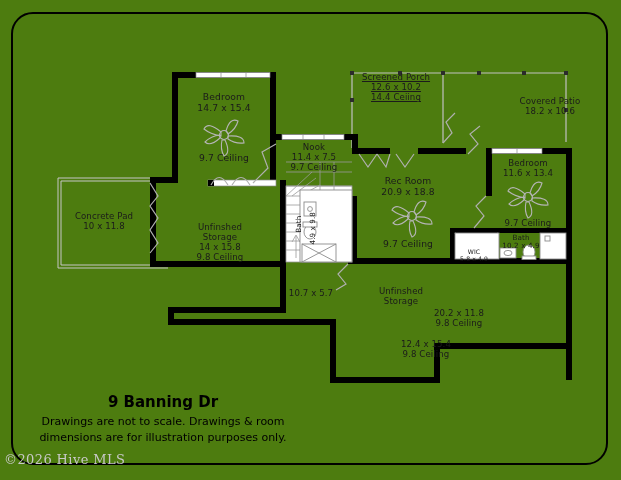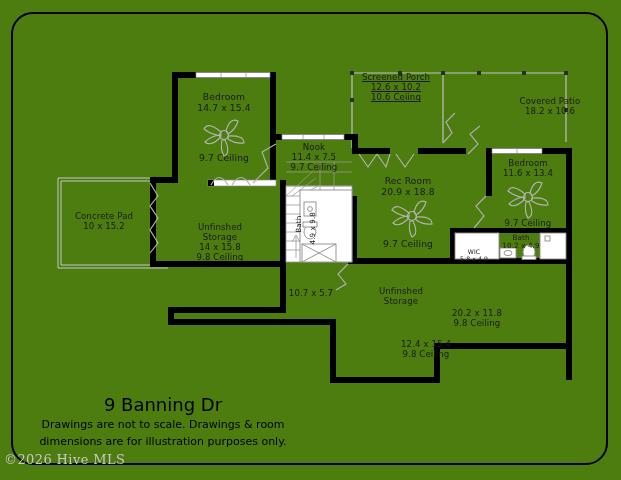--- a/index.html
+++ b/index.html
@@ -52,22 +52,22 @@
   
   #titleblock {
     position: absolute;
     left: 38px;
     top: 393px;
     width: 250px;
     text-align: center;
     color: #000;
   }
   #titleblock .t1 {
-    font-size: 18px;
-    font-weight: normal;
+    font-size: 15px;
+    font-weight: bold;
     line-height: 1.3;
   }
   #titleblock .t2 {
     font-size: 13.2px;
     font-weight: bold;
     line-height: 1.3;
   }
   #titleblock .t3 {
     font-size: 11px;
     line-height: 1.33;
@@ -304,21 +304,21 @@
 
   <div class="lbl s85" style="left:314px; top:142px;">
     <div>Nook</div>
     <div>11.4 x 7.5</div>
     <div>9.7 Ceiling</div>
   </div>
 
   <div class="lbl s85" style="left:396px; top:72px;text-decoration:underline;">
     <div>Screened Porch</div>
     <div>12.6 x 10.2</div>
-    <div>10.6 Ceiing</div>
+    <div>14.4 Ceiing</div>
   </div>
 
   <div class="lbl s85" style="left:505px; top:96px;margin-left:45px;">
     <div>Covered Patio</div>
     <div>18.2 x 10.6</div>
   </div>
 
   <div class="lbl s85" style="left:528px; top:158px;">
     <div>Bedroom</div>
     <div>11.6 x 13.4</div>
@@ -326,21 +326,21 @@
   <div class="lbl s85" style="left:528px; top:218px;">9.7 Ceiling</div>
 
   <div class="lbl s9" style="left:408px; top:176px;">
     <div>Rec Room</div>
     <div>20.9 x 18.8</div>
   </div>
   <div class="lbl s9" style="left:408px; top:239px;">9.7 Ceiling</div>
 
   <div class="lbl s85" style="left:104px; top:211px;text-align:center;">
     <div>Concrete Pad</div>
-    <div>10 x 15.2</div>
+    <div>10 x 11.8</div>
   </div>
 
   <div class="lbl s85" style="left:220px; top:222px;">
     <div>Unfinshed</div>
     <div>Storage</div>
     <div>14 x 15.8</div>
     <div>9.8 Ceiling</div>
   </div>
 
   <div class="lbl s85" style="left:401px; top:286px;">
@@ -363,21 +363,21 @@
     <div>5.8 x 4.9</div>
   </div>
 
   <div class="lbl s85" style="left:311px; top:288px;">10.7 x 5.7</div>
 
   <div class="lbl s85" style="left:386px; top:339px;margin-left:40px;">
     <div>12.4 x 15.4</div>
     <div>9.8 Ceiling</div>
   </div>
 
-  <div class="lbl s85" style="left:477px; top:308px;">
+  <div class="lbl s85" style="left:459px; top:308px;">
     <div>20.2 x 11.8</div>
     <div>9.8 Ceiling</div>
   </div>
 
   <div id="titleblock">
     <div class="t1">9 Banning Dr</div>
     <div class="t3">Drawings are not to scale. Drawings &amp; room</div>
     <div class="t3">dimensions are for illustration purposes only.</div>
   </div>
 

